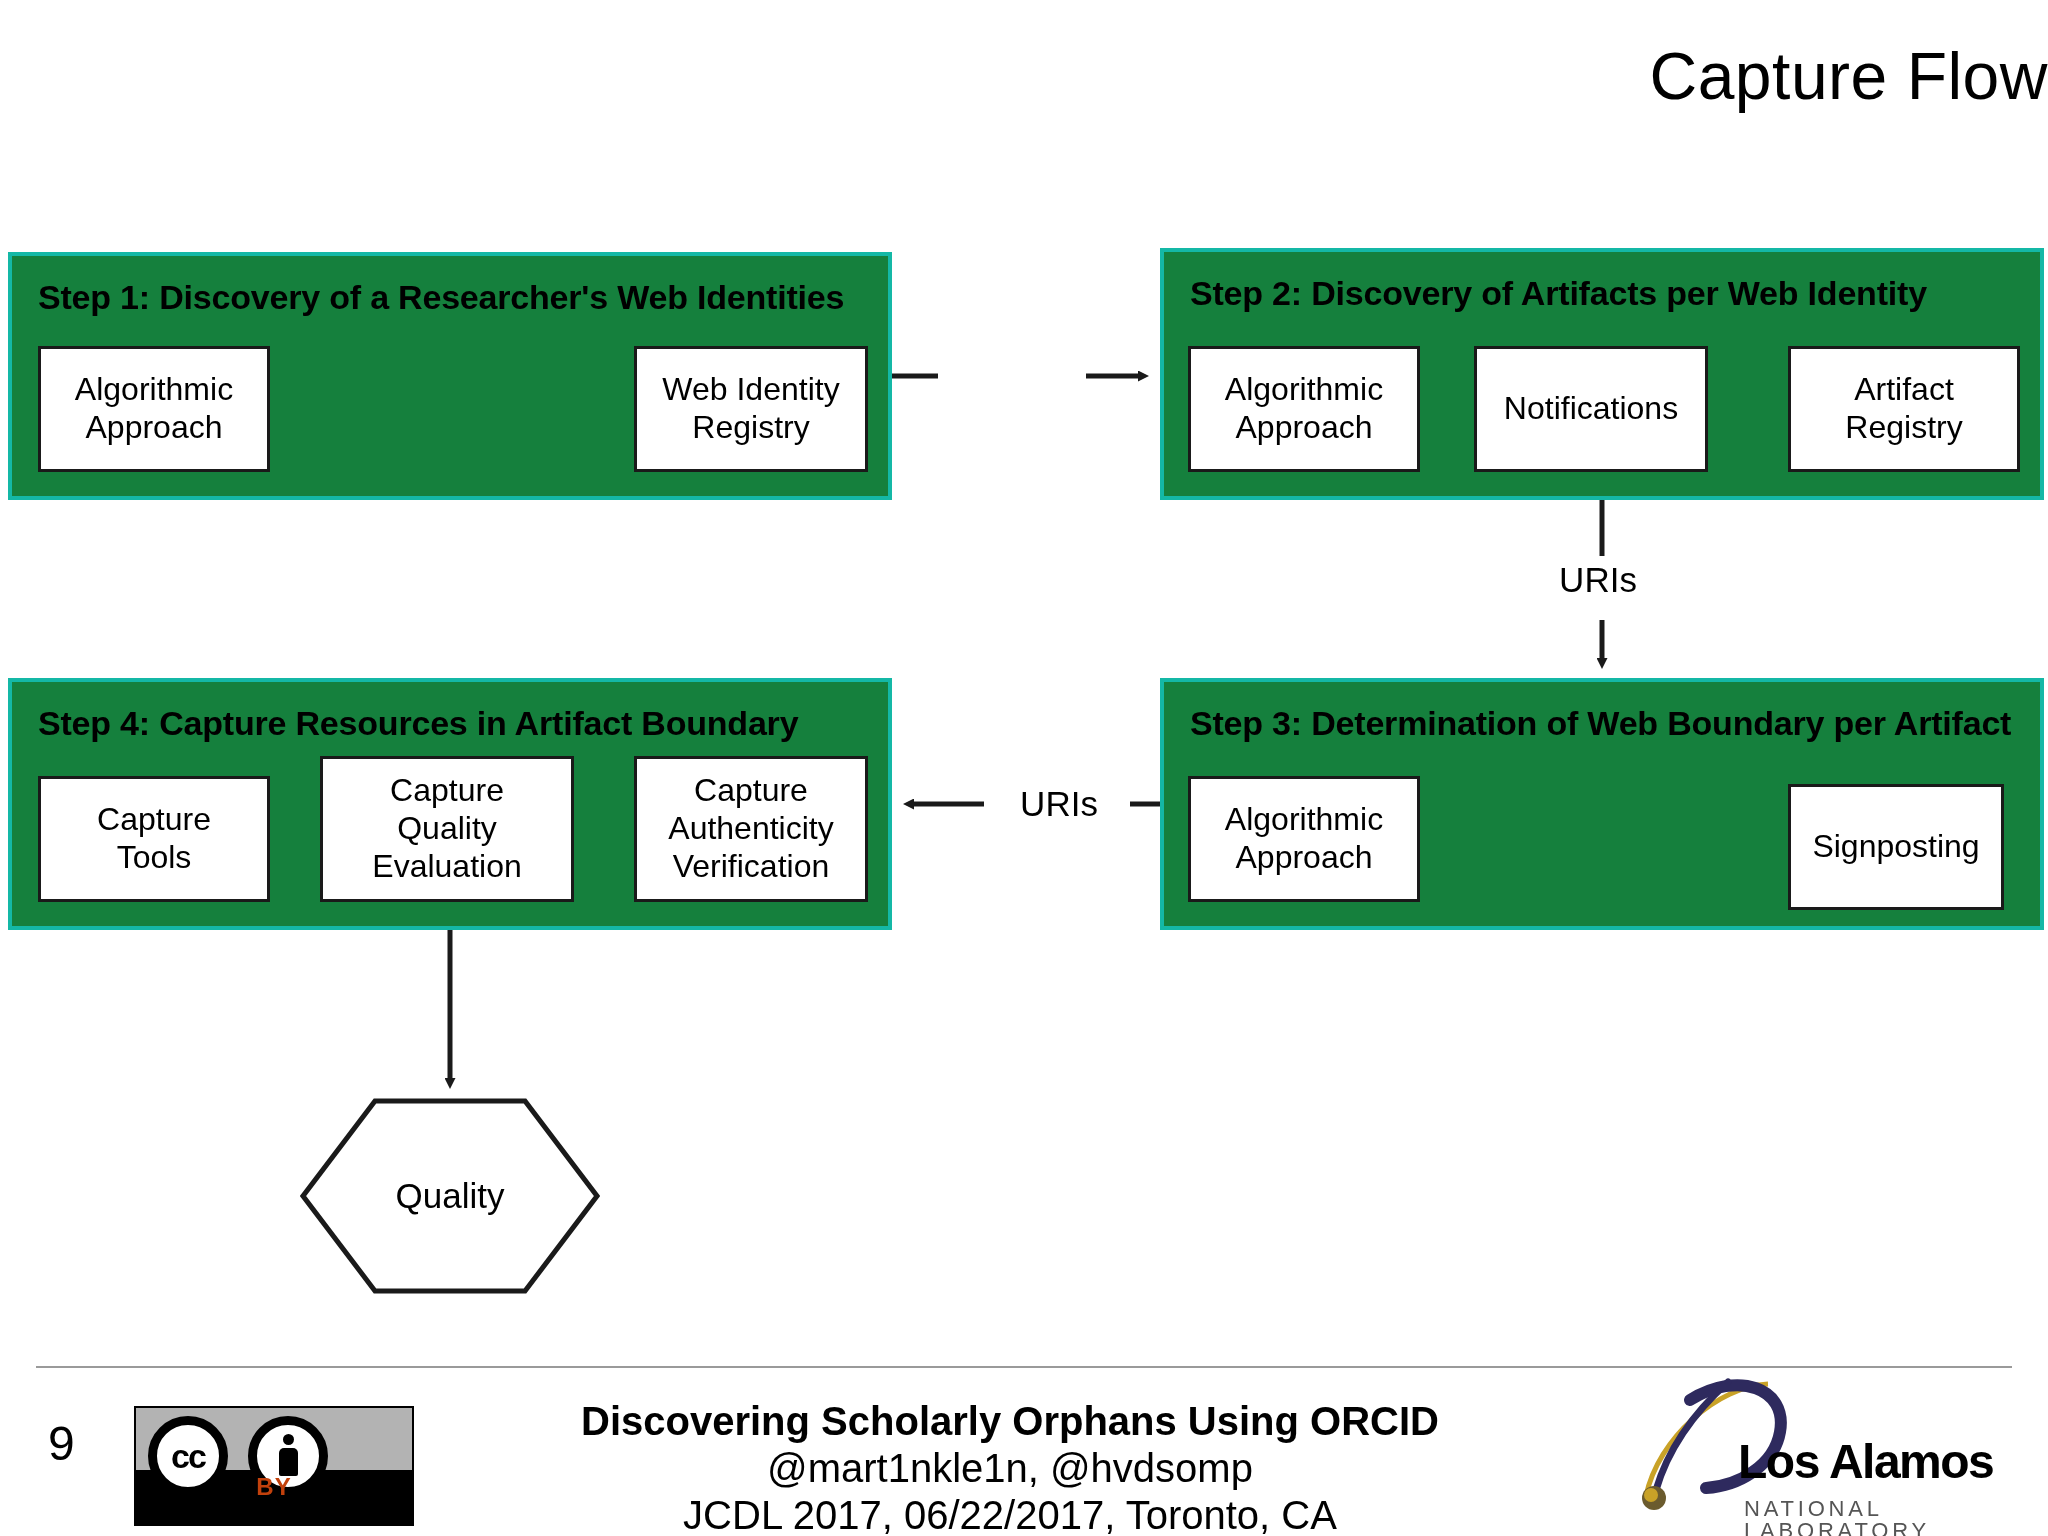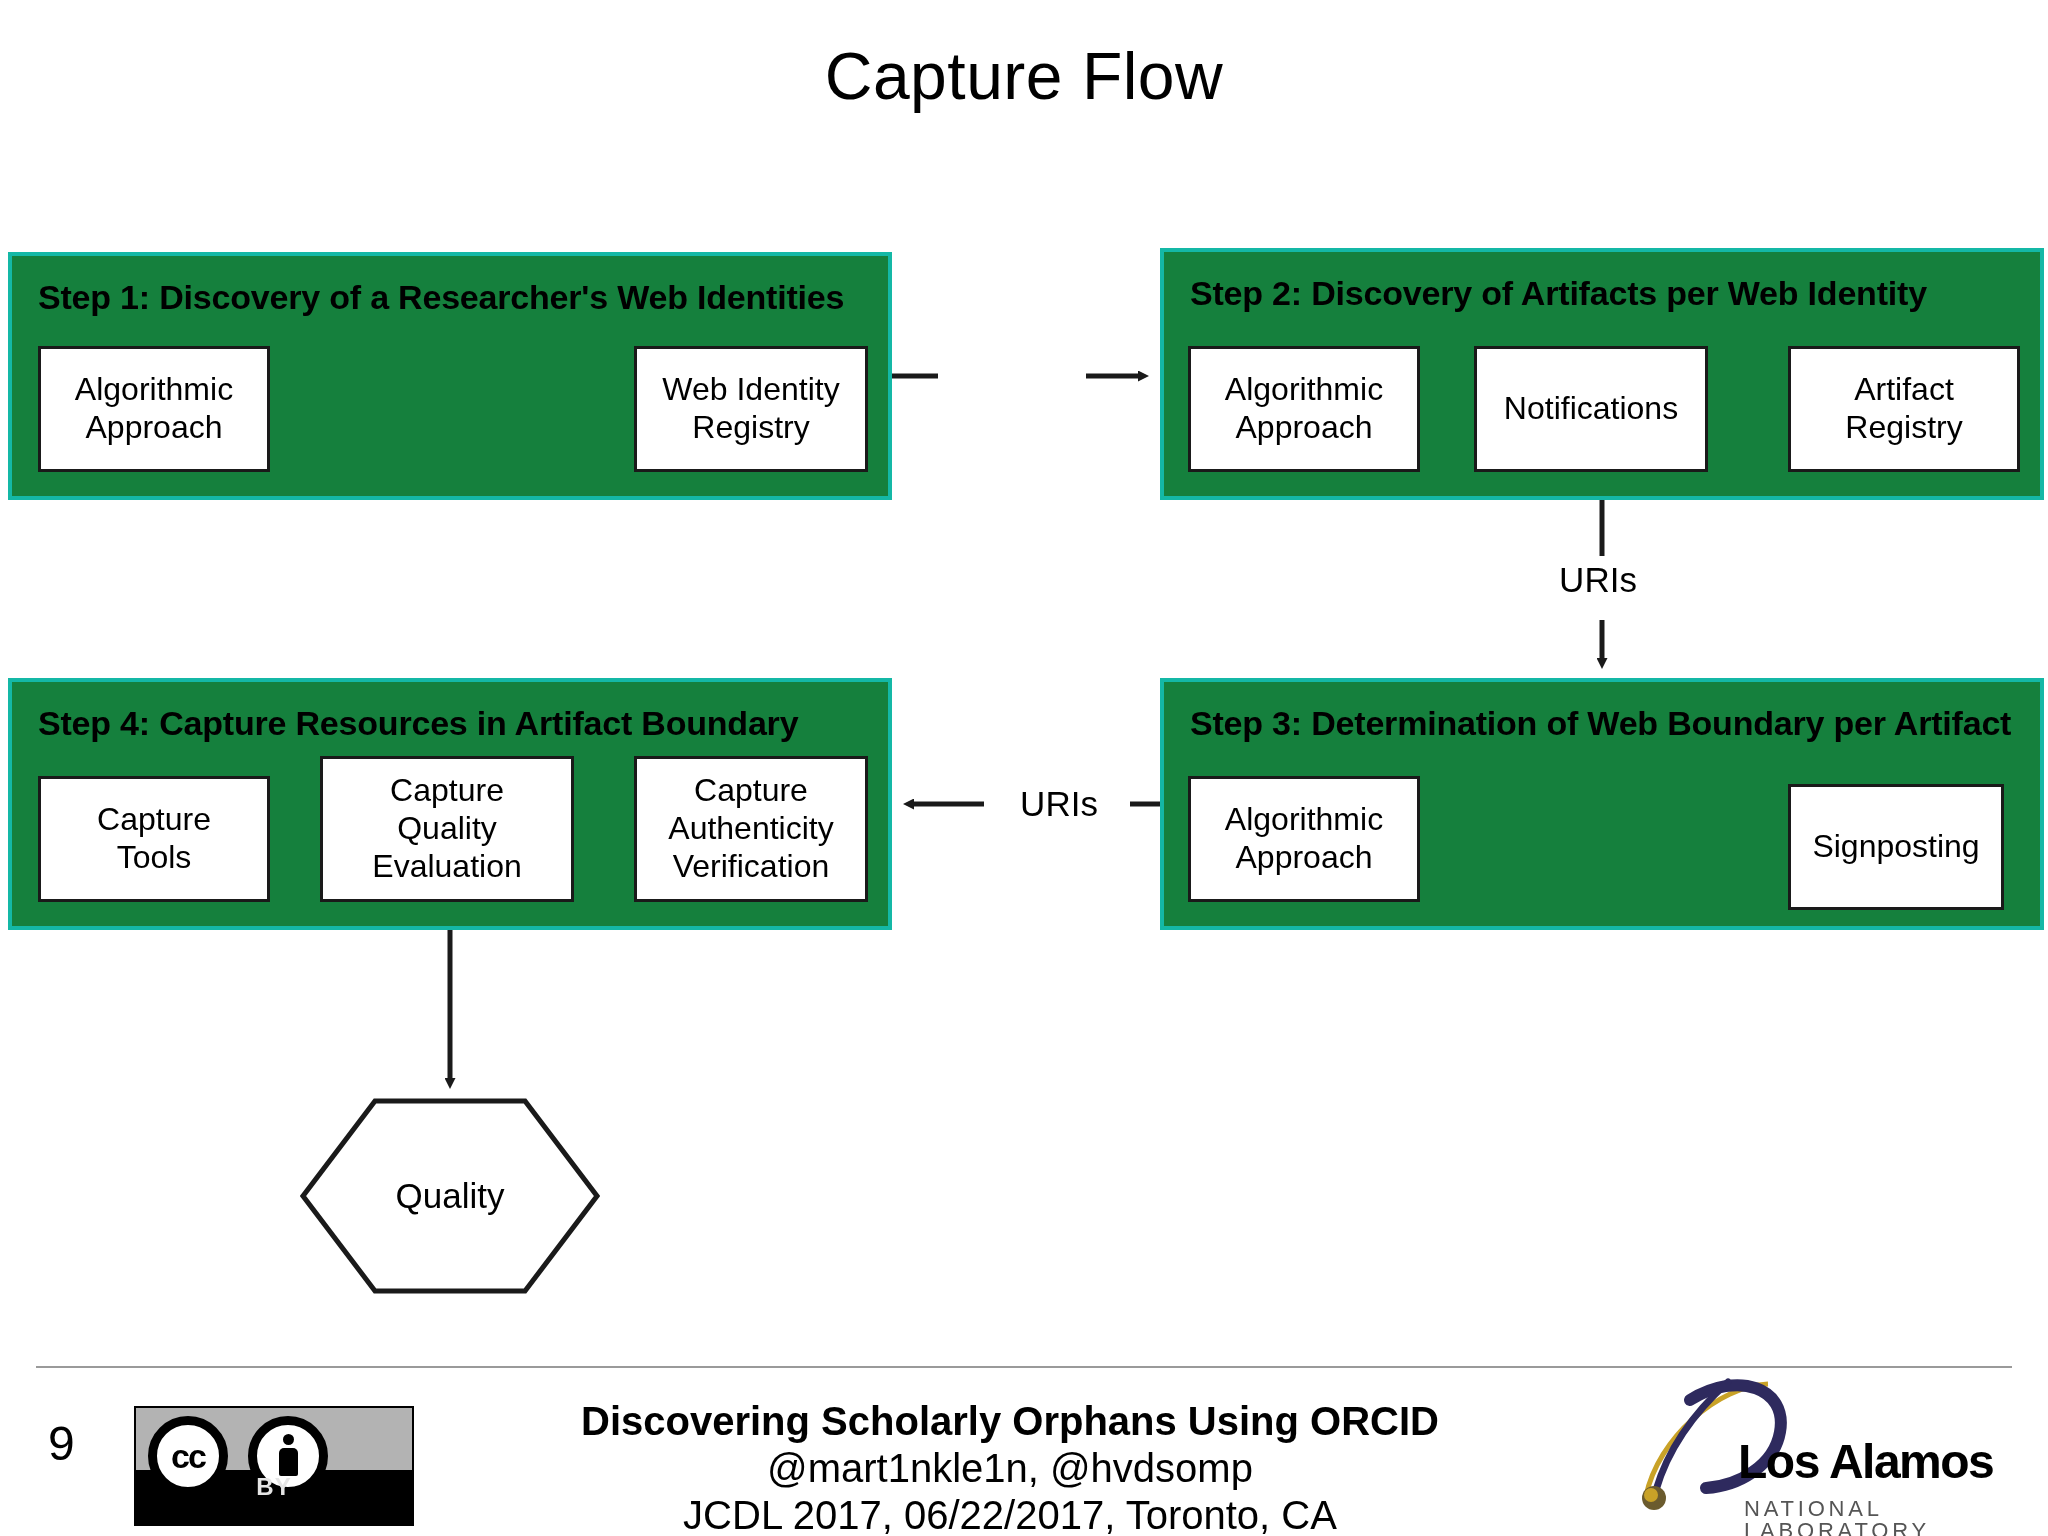--- a/index.html
+++ b/index.html
@@ -15,21 +15,21 @@
     font-family: "Liberation Sans", sans-serif;
     color: #000000;
   }
 
   
   #slide-title {
     position: absolute;
     top: 40px;
     left: 0;
     width: 2048px;
-    text-align: center;
+    text-align: right;
     font-size: 66px;
     font-weight: 400;
     letter-spacing: 0.5px;
     line-height: 1.1;
   }
 
   
   #diagram {
     position: absolute;
     top: 0; left: 0;
@@ -210,21 +210,21 @@
     left: 0; top: 14px;
     width: 19px; height: 28px;
     background: #000000;
     border-radius: 5px 5px 2px 2px;
   }
   #cc-by-text {
     position: absolute;
     left: 0; top: 62px;
     width: 100%;
     text-align: center;
-    color: #e5e5e5;
+    color: #c2410c;
     font-size: 24px;
     font-weight: bold;
     line-height: 34px;
     letter-spacing: 1px;
   }
 
   #footer-center {
     position: absolute;
     left: 430px;
     top: 1398px;

